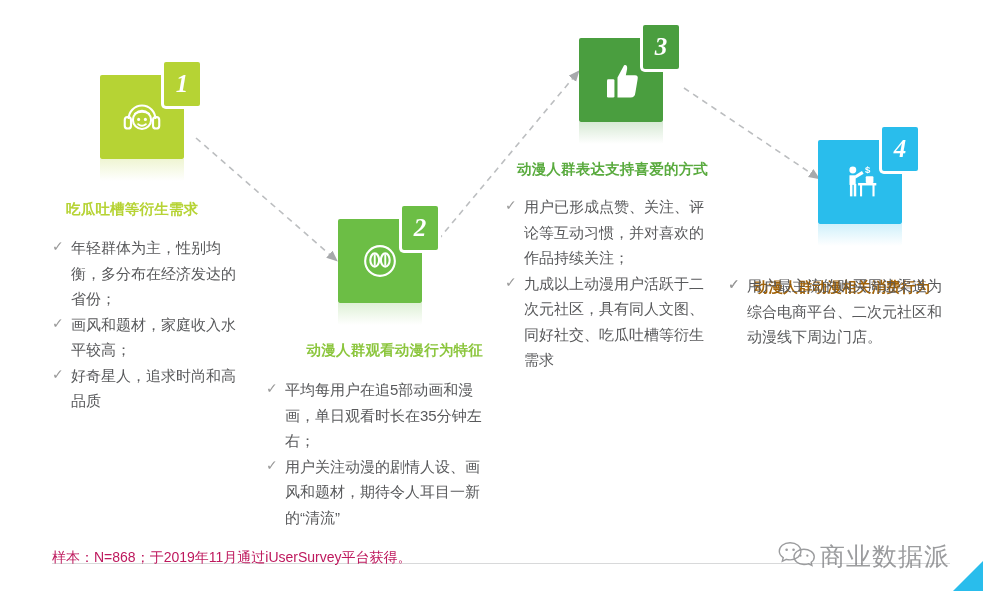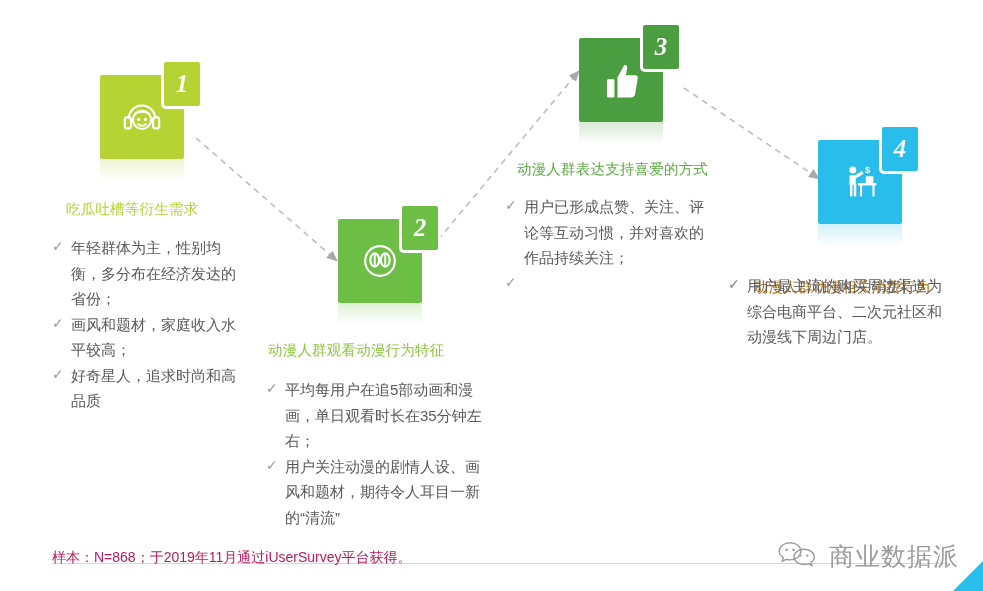--- a/index.html
+++ b/index.html
@@ -68,21 +68,21 @@
     position: absolute;
     left: 0; top: 0;
     width: 84px;
     height: 84px;
     display: flex;
     align-items: center;
     justify-content: center;
   }
   .step-title {
     position: absolute;
-    font-weight: normal;
+    font-weight: bold;
     font-size: 14.5px;
     line-height: 19px;
     letter-spacing: 0.2px;
   }
   .bullets {
     position: absolute;
     font-size: 15px;
     line-height: 25.5px;
     color: #58595b;
     margin: 0;
@@ -120,21 +120,21 @@
     font-size: 14px;
     color: #be185d;
     line-height: 18px;
   }
   .watermark {
     position: absolute;
     left: 778px;
     top: 539px;
     display: flex;
     align-items: center;
-    gap: 13px;
+    gap: 4px;
     opacity: 0.72;
   }
   .watermark-text {
     font-size: 25px;
     color: #76777a;
     letter-spacing: 1px;
     font-family: "DejaVu Sans", sans-serif;
   }
   .corner-triangle {
     position: absolute;
@@ -209,21 +209,21 @@
             <ellipse cx="18.5" cy="23" rx="4.6" ry="7" fill="none" stroke="#ffffff" stroke-width="2.2"></ellipse>
             <ellipse cx="29.5" cy="23" rx="4.6" ry="7" fill="none" stroke="#ffffff" stroke-width="2.2"></ellipse>
             <path d="M18.5 17 L18.5 29" stroke="#ffffff" stroke-width="2"></path>
             <path d="M29.5 17 L29.5 29" stroke="#ffffff" stroke-width="2"></path>
           </svg>
         </div>
       </div>
       <div class="tile-reflection" style="left:76px; top:84px; background:linear-gradient(#6cbe45,rgba(108,190,69,0));"></div>
       <div class="badge" style="left:140px; top:-13px; background:#6cbe45;">2</div>
     </div>
-    <div class="step-title" style="left:6px; top:122px; width:215px; color:#8cc63e; text-align:left;">动漫人群观看动漫行为特征</div>
+    <div class="step-title" style="left:6px; top:122px; width:215px; color:#8cc63e; text-align:right;">动漫人群观看动漫行为特征</div>
     <ul class="bullets" style="left:4px; top:158px; width:220px;">
       <li>
         <span class="tick">✓</span>
         <span>平均每用户在追5部动画和漫画，单日观看时长在35分钟左右；</span>
       </li>
       <li>
         <span class="tick">✓</span>
         <span>用户关注动漫的剧情人设、画风和题材，期待令人耳目一新的“清流”</span>
       </li>
     </ul>
@@ -244,20 +244,21 @@
       <div class="badge" style="left:138px; top:-13px; background:#4a9e3f;">3</div>
     </div>
     <div class="step-title" style="left:5px; top:122px; width:205px; color:#5aab3f; text-align:center;">动漫人群表达支持喜爱的方式</div>
     <ul class="bullets" style="left:0px; top:156px; width:213px;">
       <li>
         <span class="tick">✓</span>
         <span>用户已形成点赞、关注、评论等互动习惯，并对喜欢的作品持续关注；</span>
       </li>
       <li>
         <span class="tick">✓</span>
+        <span>九成以上动漫用户活跃于二次元社区，具有同人文图、同好社交、吃瓜吐槽等衍生需求</span>
       </li>
     </ul>
   </div>
 
   <div class="step" style="left:728px; top:140px; width:222px;">
     <div class="tile-wrap">
       <div class="tile" style="left:90px; top:0; background:#29bdec;">
         <div class="tile-icon">
           <svg width="46" height="46" viewBox="0 0 48 48" xmlns="http://www.w3.org/2000/svg">
             <g fill="#ffffff">

